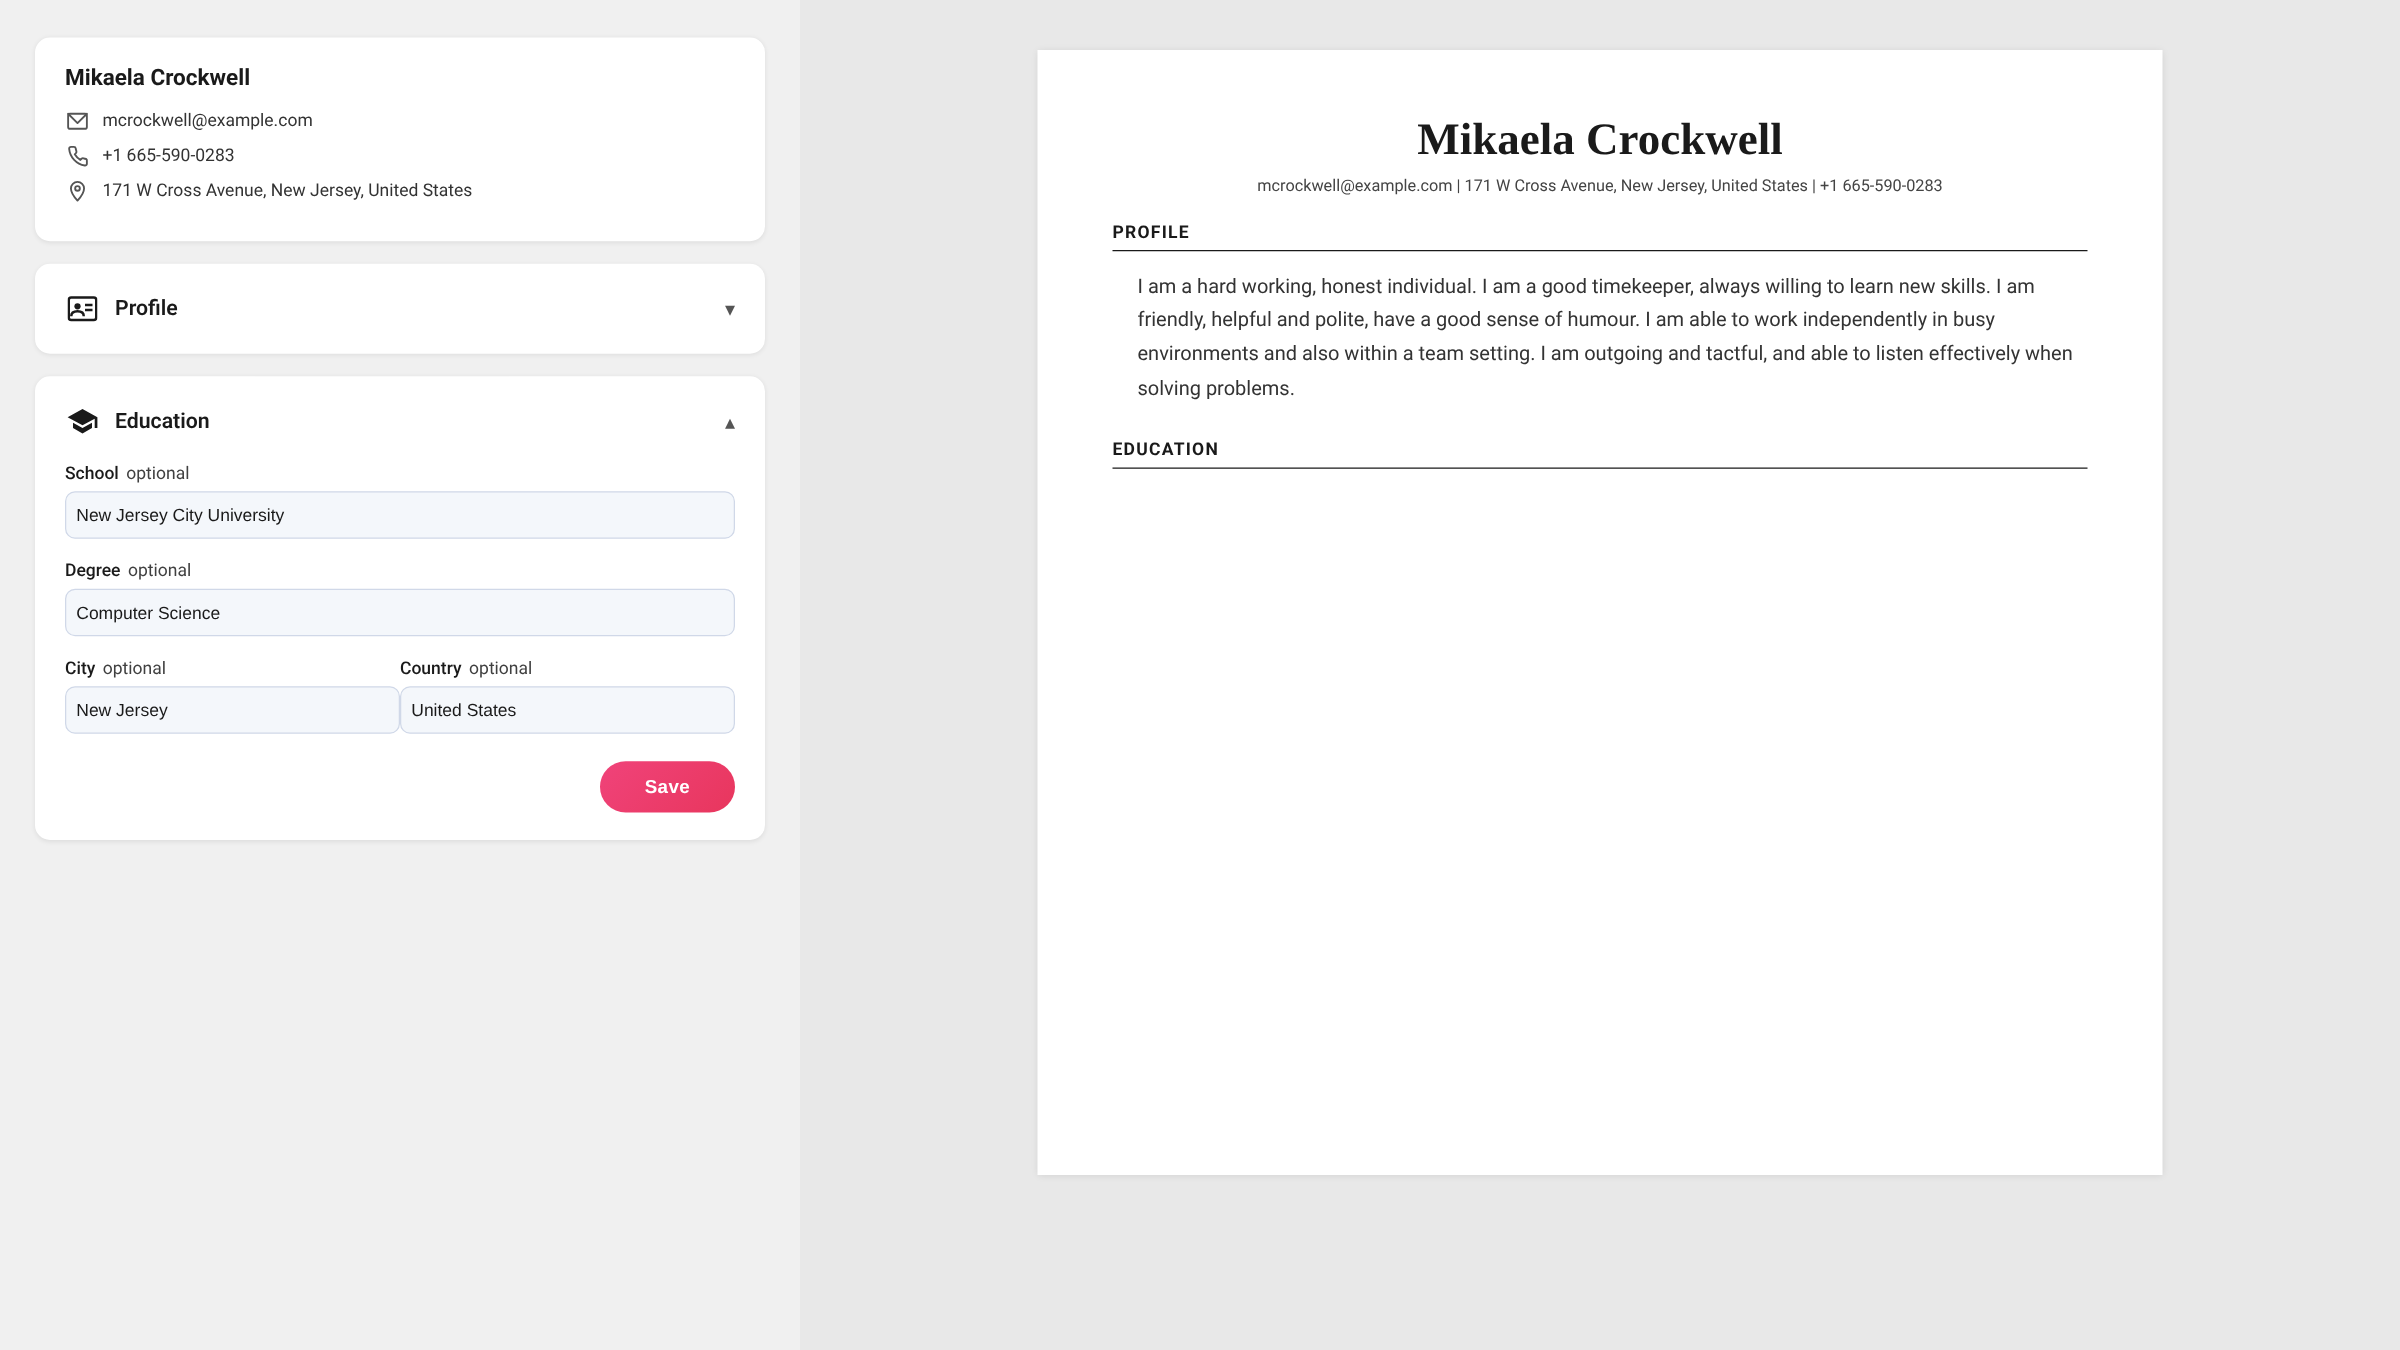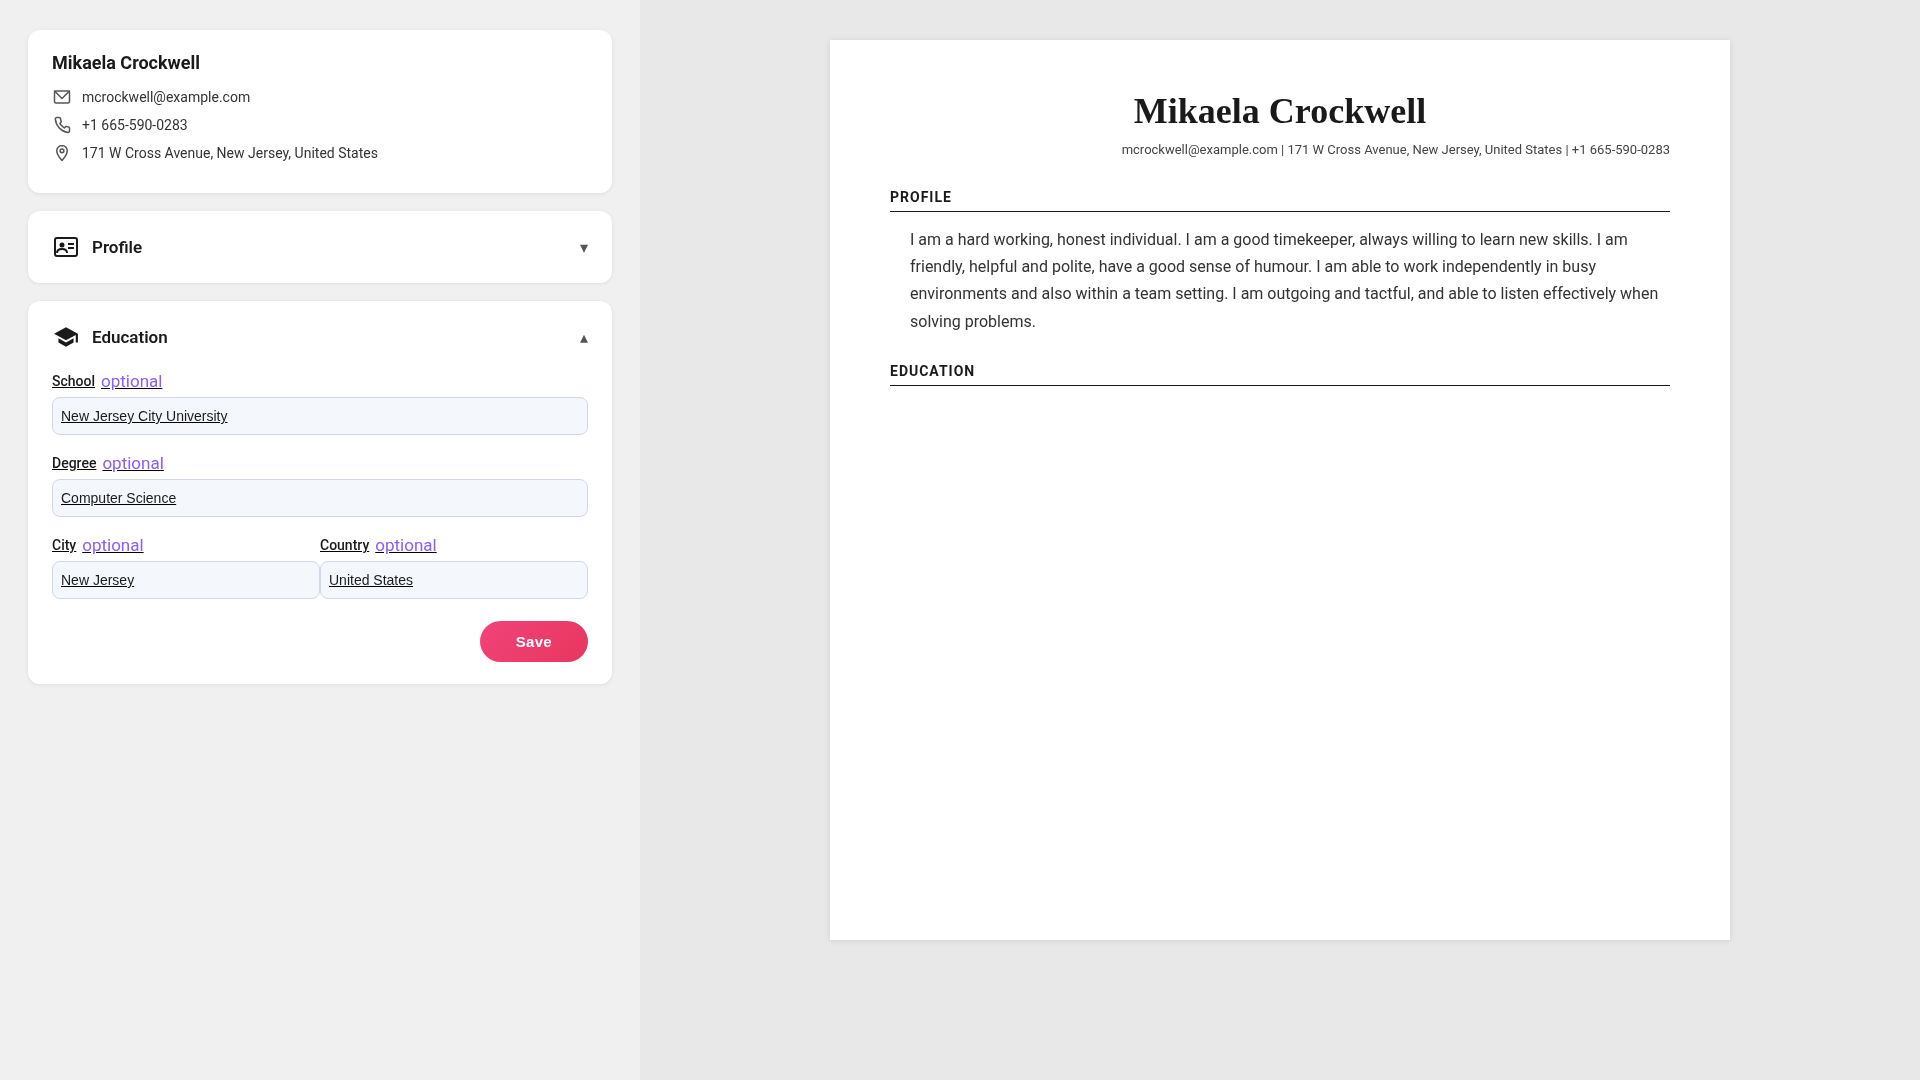--- a/index.html
+++ b/index.html
@@ -101,21 +101,20 @@
       margin-top: 20px;
       display: flex;
       flex-direction: column;
       gap: 18px;
     }
 
     .form-group {
       display: flex;
       flex-direction: column;
       gap: 6px;
-      text-decoration: underline;
     }
 
     .form-row {
       display: flex;
       gap: 0;
     }
 
     .form-row .form-group {
       flex: 1;
     }
@@ -123,23 +122,23 @@
     .form-label {
       font-size: 14px;
       font-weight: 500;
       color: #1a1a1a;
       display: flex;
       align-items: center;
       gap: 6px;
     }
 
     .form-label-optional {
-      font-size: 17px;
+      font-size: 14px;
       font-weight: 400;
-      color: #8b5cf6;
+      color: #404040;
     }
 
     .form-input {
       border: 1.5px solid #d0d8e8;
       border-radius: 8px;
       padding: 10px 8px;
       font-size: 14px;
       color: #1a1a1a;
       background: #f4f7fb;
       outline: none;
@@ -177,24 +176,24 @@
     .resume-name {
       font-size: 36px;
       font-weight: 800;
       color: #1a1a1a;
       text-align: center;
       margin-bottom: 10px;
       font-family: Georgia, serif;
     }
 
     .resume-contact-line {
-      text-align: right;
+      text-align: center;
       font-size: 13px;
       color: #444;
-      margin-bottom: 32px;
+      margin-bottom: 21px;
     }
 
     .resume-section {
       margin-bottom: 28px;
     }
 
     .resume-section-title {
       font-size: 14px;
       font-weight: 700;
       color: #1a1a1a;

